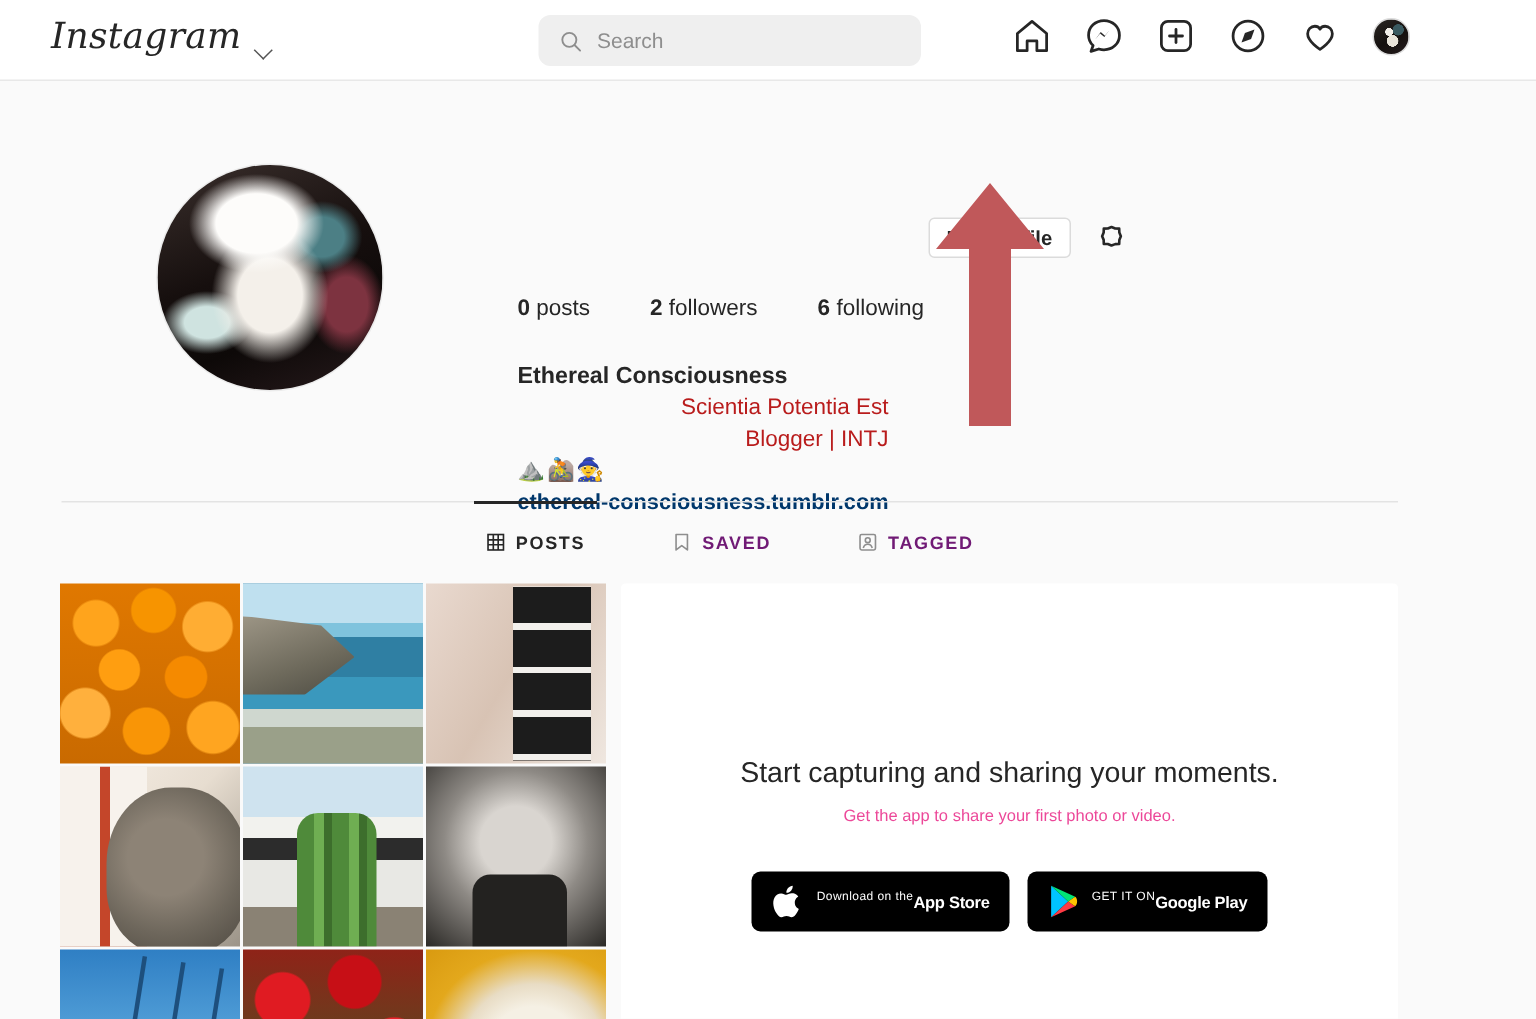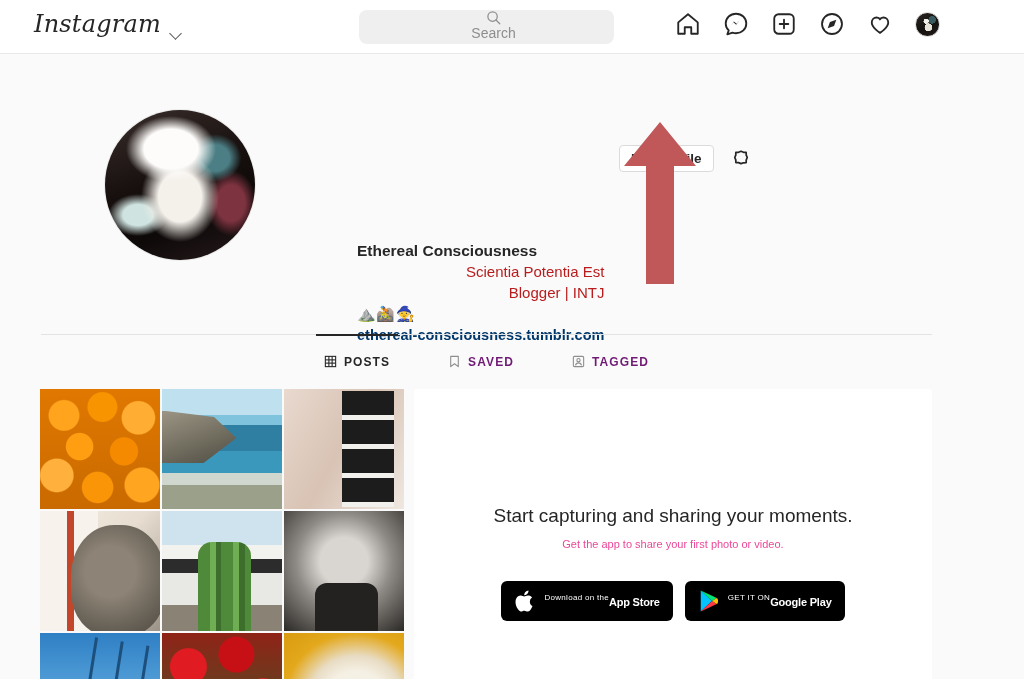--- a/index.html
+++ b/index.html
@@ -29,21 +29,21 @@
   }
   .chev-down {
     width: 9px; height: 9px;
     border-right: 1.4px solid #555; border-bottom: 1.4px solid #555;
     transform: rotate(45deg); margin-top: -5px;
   }
   #search-box {
     position: absolute; left: 359px; top: 10px;
     width: 255px; height: 34px;
     background: #efefef; border-radius: 8px;
-    display: flex; align-items: center; padding-left: 14px;  flex-direction: column;
+    display: flex; align-items: center; padding-left: 14px; gap: 10px;
   }
   #search-text { font-size: 14px; color: #8e8e8e; }
   #nav-icons {
     position: absolute; right: 84px; top: 11px;
     display: flex; align-items: center; gap: 22px;
   }
   .nav-ic { width: 26px; height: 26px; display: block; }
   #nav-avatar {
     width: 25px; height: 25px; border-radius: 50%;
     background:
@@ -78,21 +78,21 @@
     font-size: 13.5px; font-weight: 600; color: #262626;
     display: flex; align-items: center; cursor: pointer;
     font-family: "Liberation Sans", sans-serif;
   }
   #settings-gear { width: 22px; height: 22px; }
   #stats {
     position: absolute; left: 345px; top: 142px;
     display: flex; gap: 40px; font-size: 15px; color: #262626;
   }
   .stat-num { font-weight: 600; }
-  #bio { position: absolute; left: 345px; top: 185px; line-height: 21px; margin-left: 12px; }
+  #bio { position: absolute; left: 345px; top: 185px; line-height: 21px; }
   #bio-name { font-size: 15.5px; font-weight: 700; color: #262626; }
   .bio-line { font-size: 15px; color: #b91c1c; text-align: right; }
   #bio-emoji { font-size: 15px; letter-spacing: 1px; }
   #bio-link { font-size: 14.5px; font-weight: 700; color: #00376b; text-decoration: none; }
 
   
   #divider { position: absolute; left: 41px; top: 334px; width: 891px; height: 1px; background: #e3e3e3; }
   #tabs {
     position: absolute; left: 41px; top: 335px; width: 891px; height: 53px;
     display: flex; justify-content: center; align-items: center; gap: 58px;
@@ -226,20 +226,34 @@
     <div id="avatar"></div>
   </div>
 
   <div id="edit-row">
     <button id="edit-profile-btn">Edit profile</button>
     <svg id="settings-gear" viewBox="0 0 24 24" fill="none" stroke="#262626" stroke-width="1.9">
       <path d="M12 3.6l2.7 1.1 2.9.1.1 2.9 1.1 2.7-1.1 2.7-.1 2.9-2.9.1L12 17.1l-2.7-1.1-2.9-.1-.1-2.9L5.2 10.4l1.1-2.7.1-2.9 2.9-.1L12 3.6z" stroke-linejoin="round"></path>
     </svg>
   </div>
 
+  <div id="stats">
+    <span>
+      <span class="stat-num">0</span>
+      <span>posts</span>
+    </span>
+    <span>
+      <span class="stat-num">2</span>
+      <span>followers</span>
+    </span>
+    <span>
+      <span class="stat-num">6</span>
+      <span>following</span>
+    </span>
+  </div>
 
   <div id="bio">
     <div id="bio-name">Ethereal Consciousness</div>
     <div class="bio-line">Scientia Potentia Est</div>
     <div class="bio-line">Blogger | INTJ</div>
     <div id="bio-emoji">⛰️🚵🧙</div>
     <a id="bio-link" href="#">ethereal-consciousness.tumblr.com</a>
   </div>
 </div>
 

